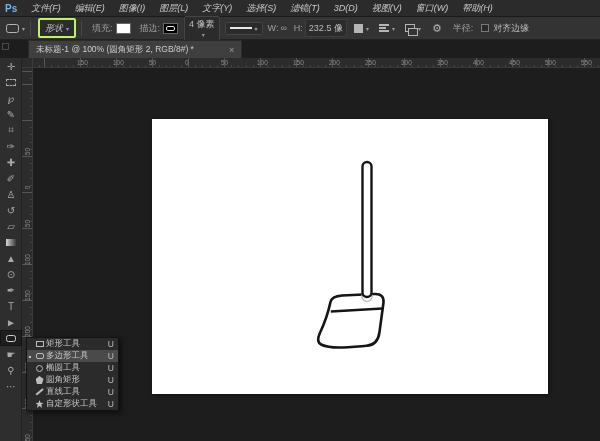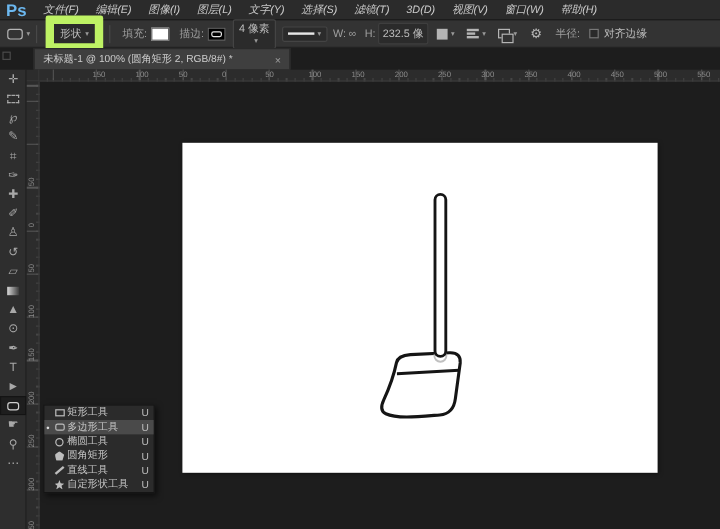--- a/index.html
+++ b/index.html
@@ -1,31 +1,31 @@
 <!DOCTYPE html>
 <html><head>
 <meta charset="utf-8">
 <style>
   * { margin:0; padding:0; box-sizing:border-box; }
   html,body { width:600px; height:441px; overflow:hidden; }
   body { font-family:"Liberation Sans","DejaVu Sans",sans-serif; background:#1d1d1d; color:#cfcfcf; position:relative; }
 
   
   .menubar { position:absolute; left:0; top:0; width:600px; height:17px; background:#2b2b2b; border-bottom:1px solid #1a1a1a; display:flex; align-items:center; }
-  .pslogo { color:#6cb8f0; font-weight:bold; font-size:14px; padding:0 7px 0 5px; letter-spacing:0; }
+  .pslogo { color:#6cb8f0; font-weight:bold; font-size:10px; padding:0 7px 0 5px; letter-spacing:0; }
   .menus { display:flex; height:100%; align-items:center;font-style:italic; }
   .menu-item { font-size:9px; color:#c8c8c8; padding:0 7px; cursor:default; }
 
   
   .optionsbar { position:absolute; left:0; top:17px; width:600px; height:23px; background:#333333; border-bottom:1px solid #222; display:flex; align-items:center; font-size:9px; color:#bdbdbd; }
   .ob-group { display:flex; align-items:center; height:100%; }
   .divider { width:1px; height:15px; background:#484848; margin:0 5px; }
   .chev { font-size:6px; color:#9a9a9a; margin-left:3px; }
   .preset-icon { width:13px; height:9px; border:1.5px solid #b5b5b5; border-radius:2.5px; margin-left:6px; }
-  .mode-select { background:#2b2b2b; border:7px solid #bef264; border-radius:2px; padding:1.5px 5px; display:flex; align-items:center; margin-left:2px; }
+  .mode-select { background:#2b2b2b; border:2px solid #bef264; border-radius:2px; padding:1.5px 5px; display:flex; align-items:center; margin-left:2px;font-style:italic; }
   .swatch { width:15px; height:11px; border:1px solid #666; margin:0 4px 0 3px; position:relative; }
   .swatch-stroke { background:#000; }
   .swatch-stroke i { position:absolute; left:2px; top:2px; right:2px; bottom:2px; border:1.2px solid #e6e6e6; border-radius:2px; display:block; }
   .stroke-w { background:#2b2b2b; border:1px solid #444; border-radius:2px; padding:1.5px 4px; margin-left:2px; display:flex; align-items:center;flex-direction:column; }
   .line-style { background:#2b2b2b; border:1px solid #444; border-radius:2px; padding:2px 4px; margin-left:5px; display:flex; align-items:center; }
   .line-sample { width:22px; height:2px; background:#e8e8e8; display:inline-block; }
   .dim-field { background:#2b2b2b; border:1px solid #3e3e3e; border-radius:2px; padding:1.5px 3px; margin:0 2px; }
   .ob-label { color:#9f9f9f; margin-left:5px; }
   .link-icon { color:#9a9a9a; font-size:9px; margin:0 2px; }
   .ob-icon { margin:0 5px; color:#b5b5b5; font-size:9px; display:flex; align-items:center; }
@@ -62,21 +62,21 @@
   .tool .tshape { display:none; }
   .i-marquee .tshape { display:block; width:10px; height:7px; border:1px dashed #a8a8a8; }
   .i-gradient .tshape { display:block; width:10px; height:7px; background:linear-gradient(90deg,#d8d8d8,#3a3a3a); }
   .i-shape .tshape { display:block; width:10px; height:7px; border:1.5px solid #cfcfcf; border-radius:2.5px; }
 
   
   .canvas-area { position:absolute; left:152px; top:119px; width:396px; height:275px; background:#ffffff; box-shadow:1px 1px 4px rgba(0,0,0,.55); }
   .canvas-area svg { position:absolute; inset:0; }
 
   
-  .flyout { position:absolute; left:36px; top:337px; width:93px; background:#2b2b2b; border:1px solid #141414; box-shadow:2px 2px 5px rgba(0,0,0,.6); }
+  .flyout { position:absolute; left:26px; top:337px; width:93px; background:#2b2b2b; border:1px solid #141414; box-shadow:2px 2px 5px rgba(0,0,0,.6); }
   .fly-item { display:flex; align-items:center; height:12px; font-size:8.5px; color:#c6c6c6; padding-right:4px; }
   .fly-item.selected { background:#4a4a4a; }
   .fly-bullet { width:6px; text-align:center; font-size:8px; color:#ddd; }
   .fly-item.selected .fly-bullet::before { content:"•"; }
   .fly-ico { width:13px; display:flex; align-items:center; justify-content:center; }
   .fly-ico .ic { display:block; }
   .fi-rect .ic { width:8px; height:6px; border:1px solid #bdbdbd; }
   .fi-rrect .ic { width:8px; height:6px; border:1px solid #bdbdbd; border-radius:2px; }
   .fi-ellipse .ic { width:7px; height:7px; border:1px solid #bdbdbd; border-radius:50%; }
   .fi-poly .ic { width:8px; height:8px; background:#bdbdbd; clip-path:polygon(50% 0,100% 38%,81% 100%,19% 100%,0 38%); }

